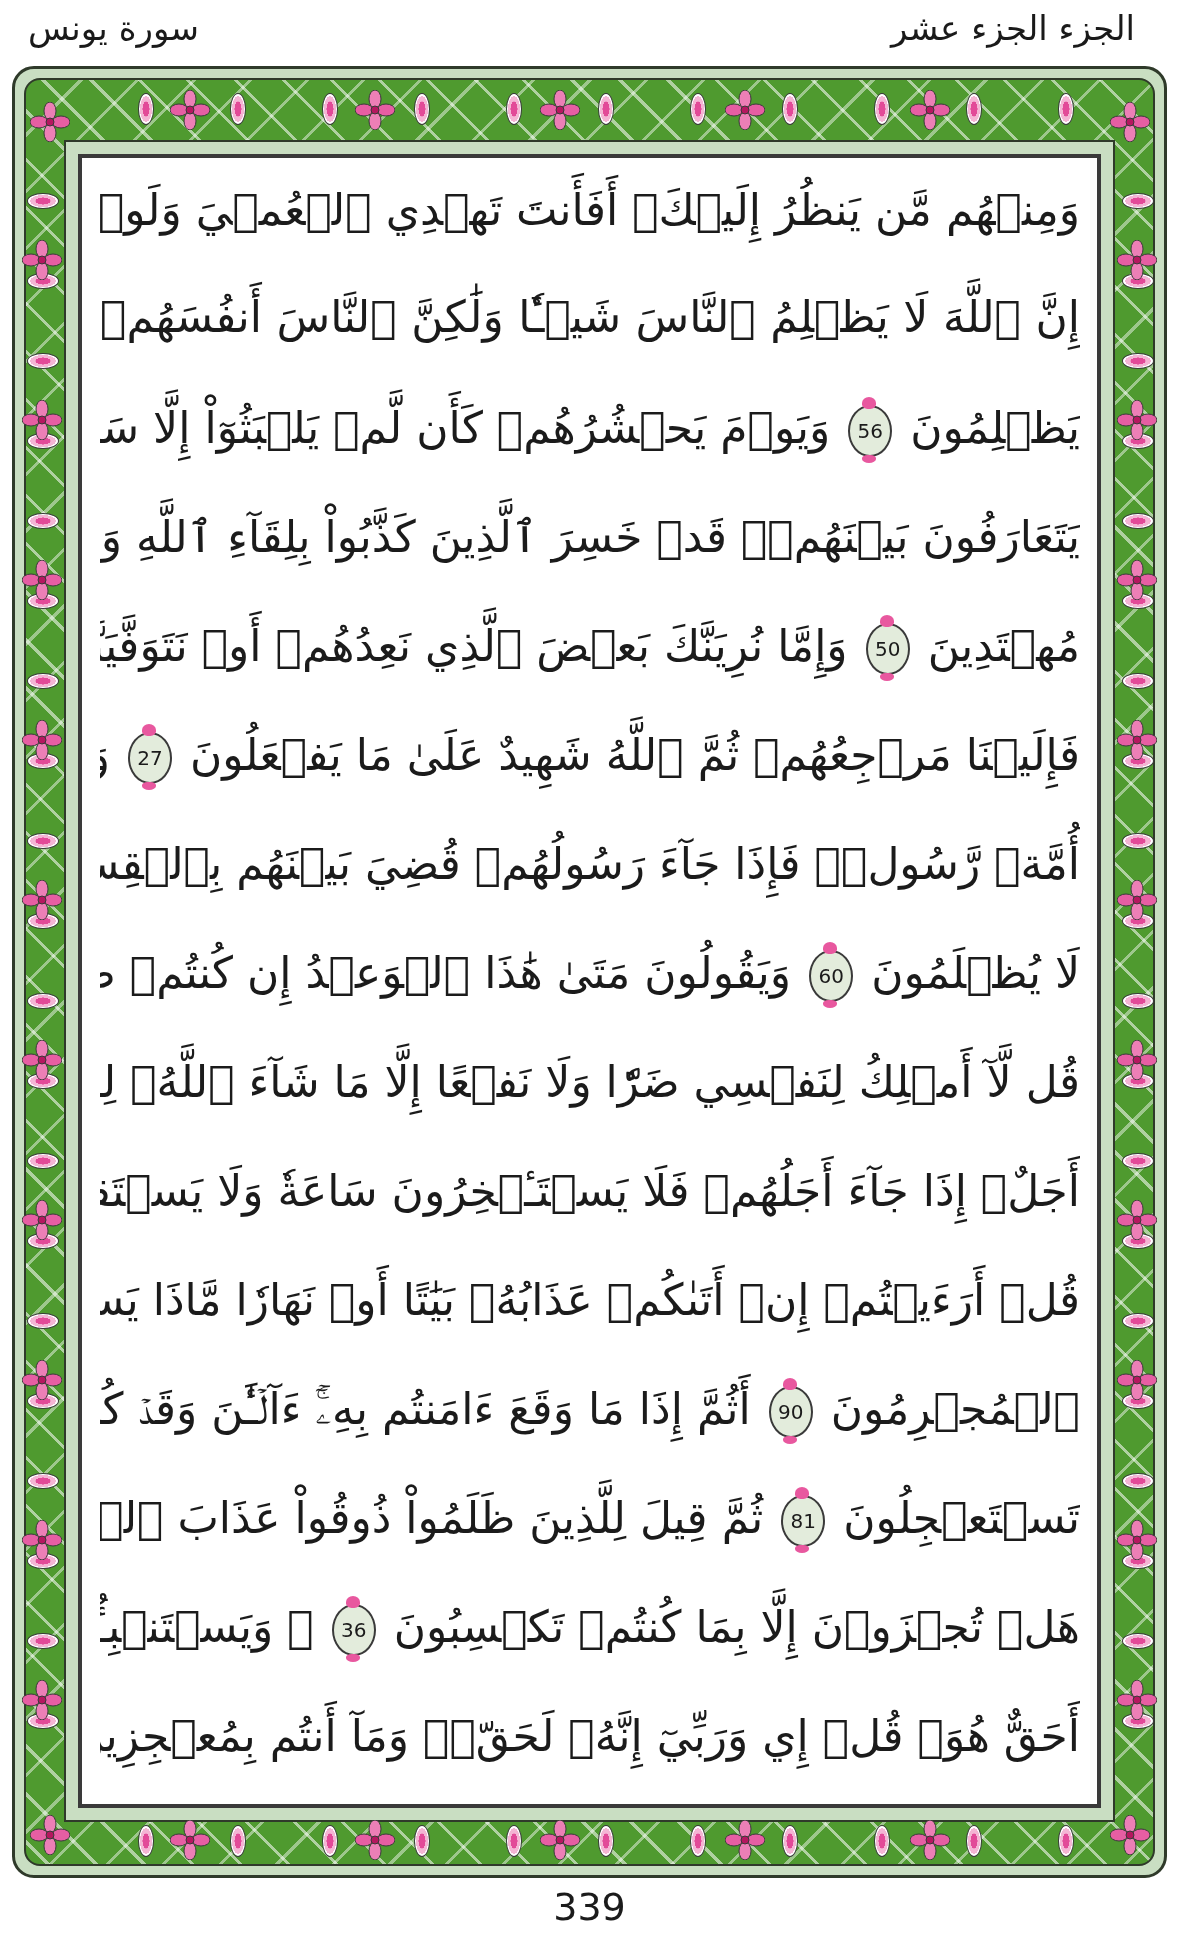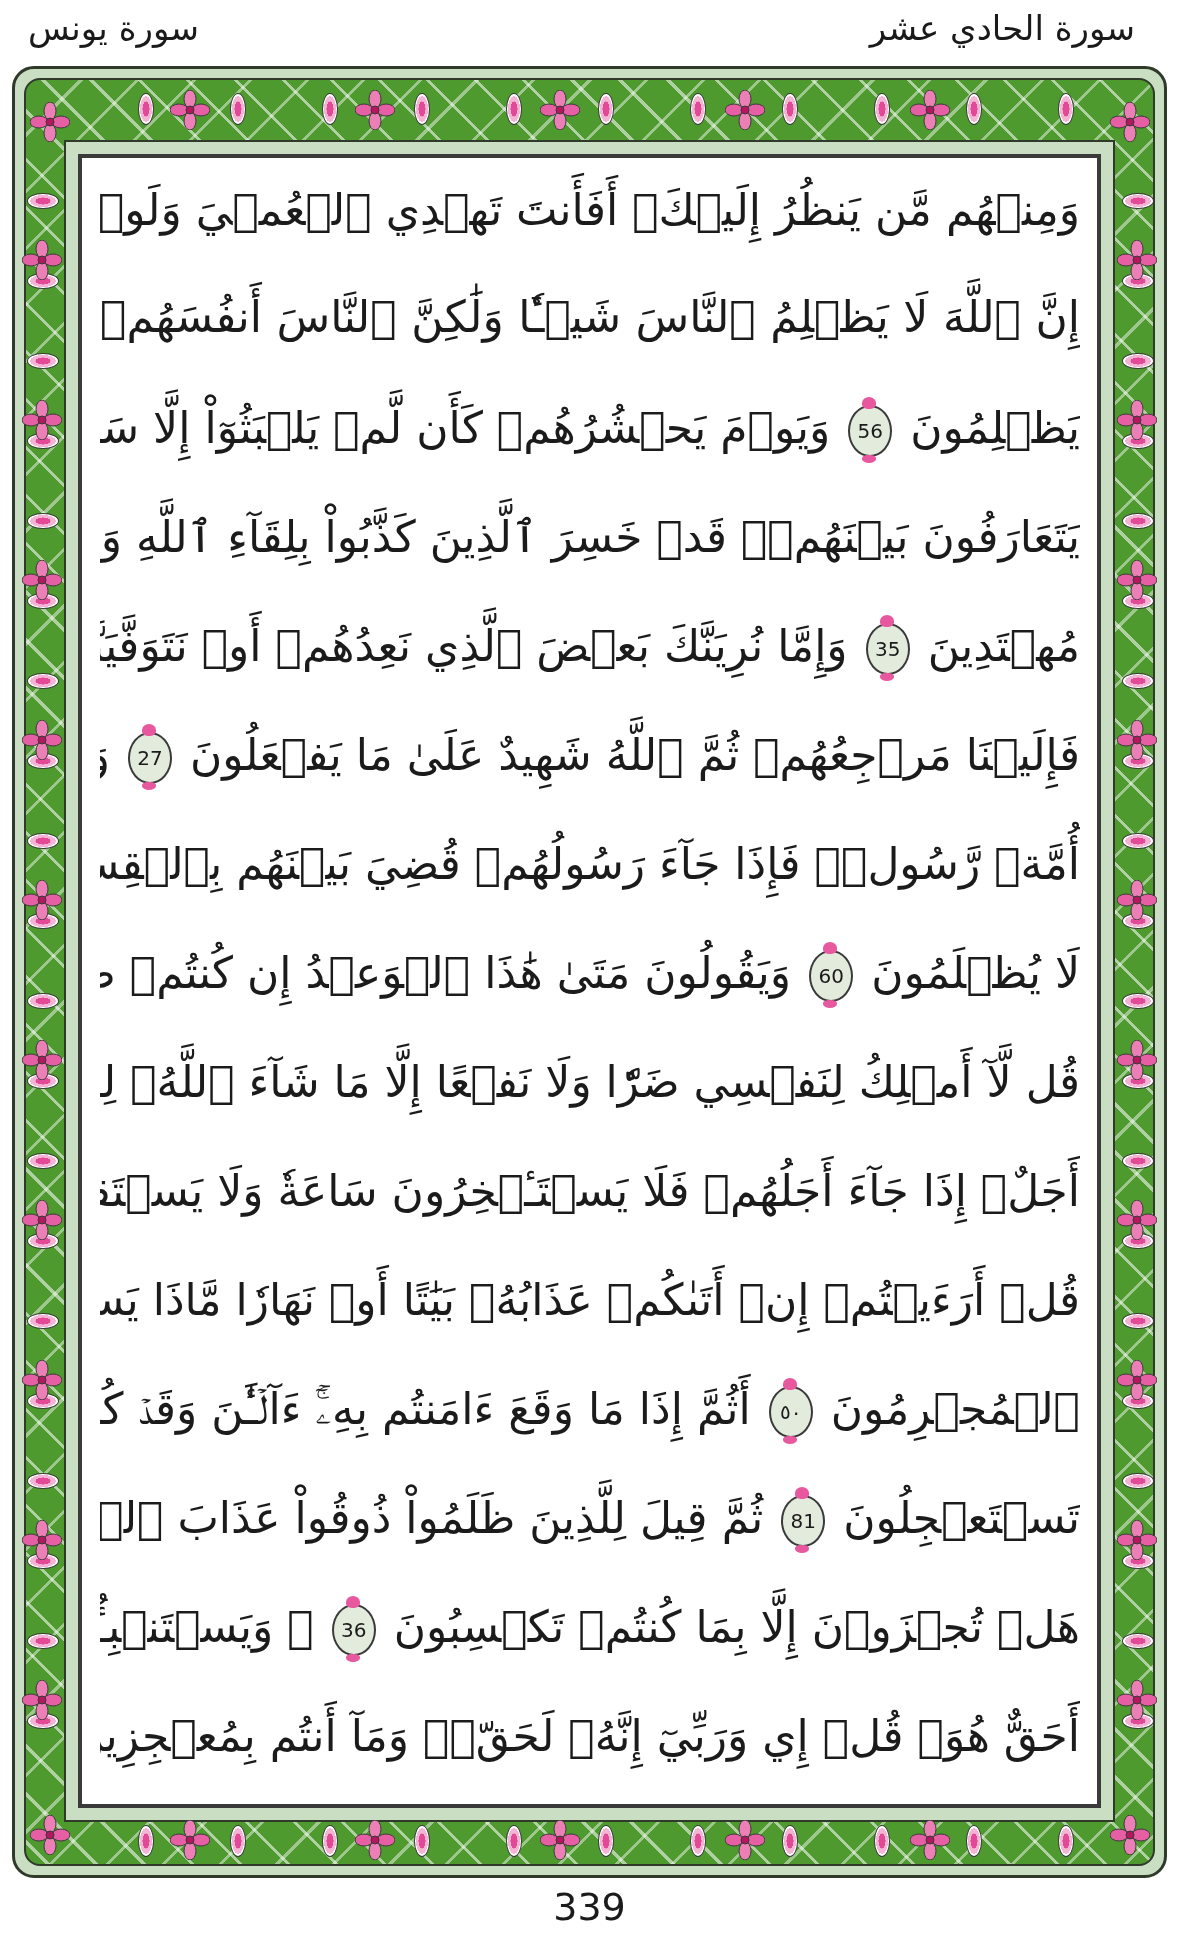--- a/index.html
+++ b/index.html
@@ -79,21 +79,21 @@
   }
   .page-number {
     position: absolute; top: 1882px; left: 0; width: 1179px; text-align: center;
     font-size: 38px; color: #1b1b1b; line-height: 50px;
   }
 </style>
 </head>
 <body>
 
 <div class="header">
-  <div class="hdr-text hdr-juz">سورة الحادي عشر</div>
+  <div class="hdr-text hdr-juz">الجزء الجزء عشر</div>
   <div class="hdr-text hdr-surah">سورة يونس</div>
 </div>
 
 <div class="frame-outer"></div>
 <div class="frame-green"></div>
 <div class="frame-band"></div>
 
 <div id="decor">
     <div class="flower" style="left: 50px; top: 122px;"><svg width="40" height="40" viewBox="0 0 40 40">
         <g stroke="#3a3a3a" stroke-width="1">
@@ -478,21 +478,21 @@
   <div class="line" style="top:218px">
     <span>يَظۡلِمُونَ</span>
     <span class="ayah-num">56</span>
     <span>وَيَوۡمَ يَحۡشُرُهُمۡ كَأَن لَّمۡ يَلۡبَثُوٓاْ إِلَّا سَاعَةٗ مِّنَ ٱلنَّهَارِ</span>
   </div>
   <div class="line" style="top:327px">
     <span>يَتَعَارَفُونَ بَيۡنَهُمۡۚ قَدۡ خَسِرَ ٱلَّذِينَ كَذَّبُواْ بِلِقَآءِ ٱللَّهِ وَمَا كَانُواْ</span>
   </div>
   <div class="line" style="top:436px">
     <span>مُهۡتَدِينَ</span>
-    <span class="ayah-num">35</span>
+    <span class="ayah-num">50</span>
     <span>وَإِمَّا نُرِيَنَّكَ بَعۡضَ ٱلَّذِي نَعِدُهُمۡ أَوۡ نَتَوَفَّيَنَّكَ</span>
   </div>
   <div class="line" style="top:545px">
     <span>فَإِلَيۡنَا مَرۡجِعُهُمۡ ثُمَّ ٱللَّهُ شَهِيدٌ عَلَىٰ مَا يَفۡعَلُونَ</span>
     <span class="ayah-num">27</span>
     <span>وَلِكُلِّ</span>
   </div>
   <div class="line" style="top:654px">
     <span>أُمَّةٖ رَّسُولٞۖ فَإِذَا جَآءَ رَسُولُهُمۡ قُضِيَ بَيۡنَهُم بِٱلۡقِسۡطِ وَهُمۡ</span>
   </div>
@@ -507,21 +507,21 @@
   </div>
   <div class="line" style="top:981px">
     <span>أَجَلٌۚ إِذَا جَآءَ أَجَلُهُمۡ فَلَا يَسۡتَـٔۡخِرُونَ سَاعَةٗ وَلَا يَسۡتَقۡدِمُونَ</span>
     
   </div>
   <div class="line" style="top:1090px">
     <span>قُلۡ أَرَءَيۡتُمۡ إِنۡ أَتَىٰكُمۡ عَذَابُهُۥ بَيَٰتًا أَوۡ نَهَارٗا مَّاذَا يَسۡتَعۡجِلُ مِنۡهُ</span>
   </div>
   <div class="line" style="top:1199px">
     <span>ٱلۡمُجۡرِمُونَ</span>
-    <span class="ayah-num">٥٠</span>
+    <span class="ayah-num">90</span>
     <span>أَثُمَّ إِذَا مَا وَقَعَ ءَامَنتُم بِهِۦٓۚ ءَآلۡـَٰٔنَ وَقَدۡ كُنتُم بِهِۦ</span>
   </div>
   <div class="line" style="top:1308px">
     <span>تَسۡتَعۡجِلُونَ</span>
     <span class="ayah-num">81</span>
     <span>ثُمَّ قِيلَ لِلَّذِينَ ظَلَمُواْ ذُوقُواْ عَذَابَ ٱلۡخُلۡدِ</span>
   </div>
   <div class="line" style="top:1417px">
     <span>هَلۡ تُجۡزَوۡنَ إِلَّا بِمَا كُنتُمۡ تَكۡسِبُونَ</span>
     <span class="ayah-num">36</span>

